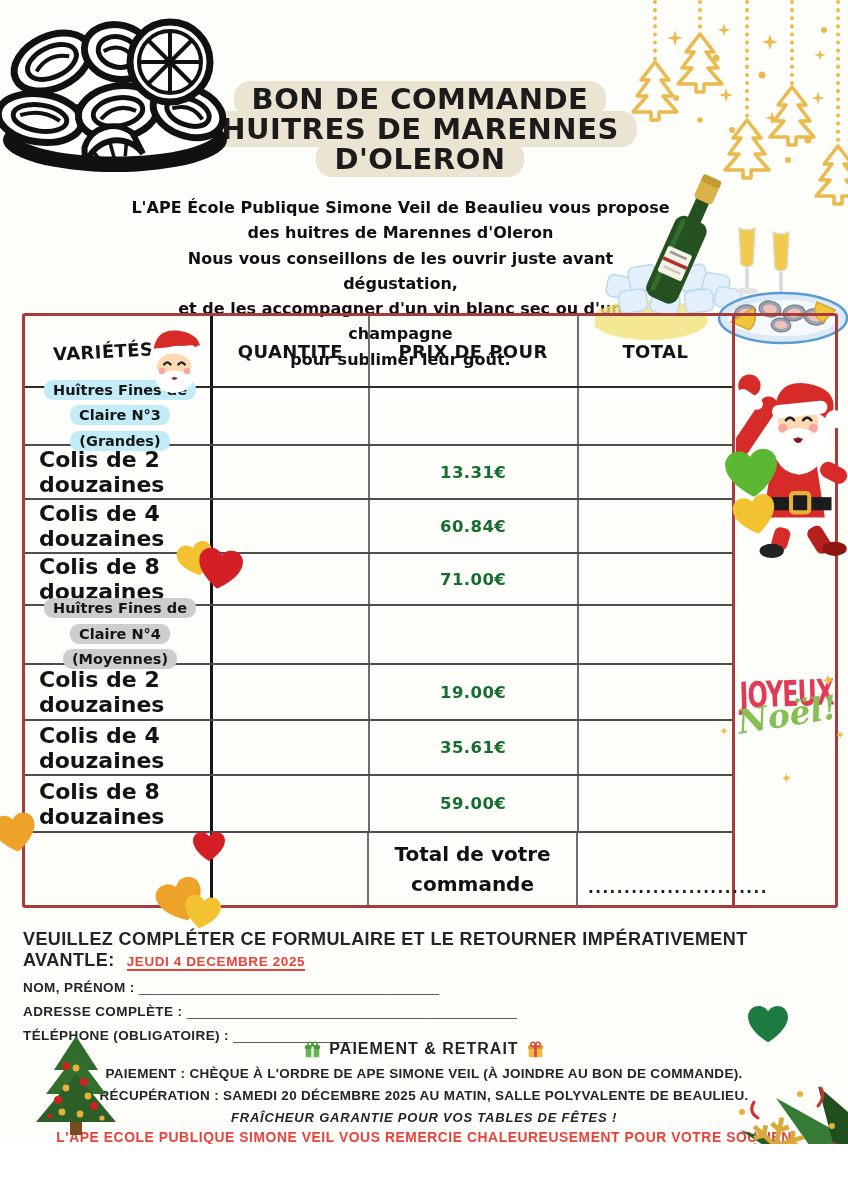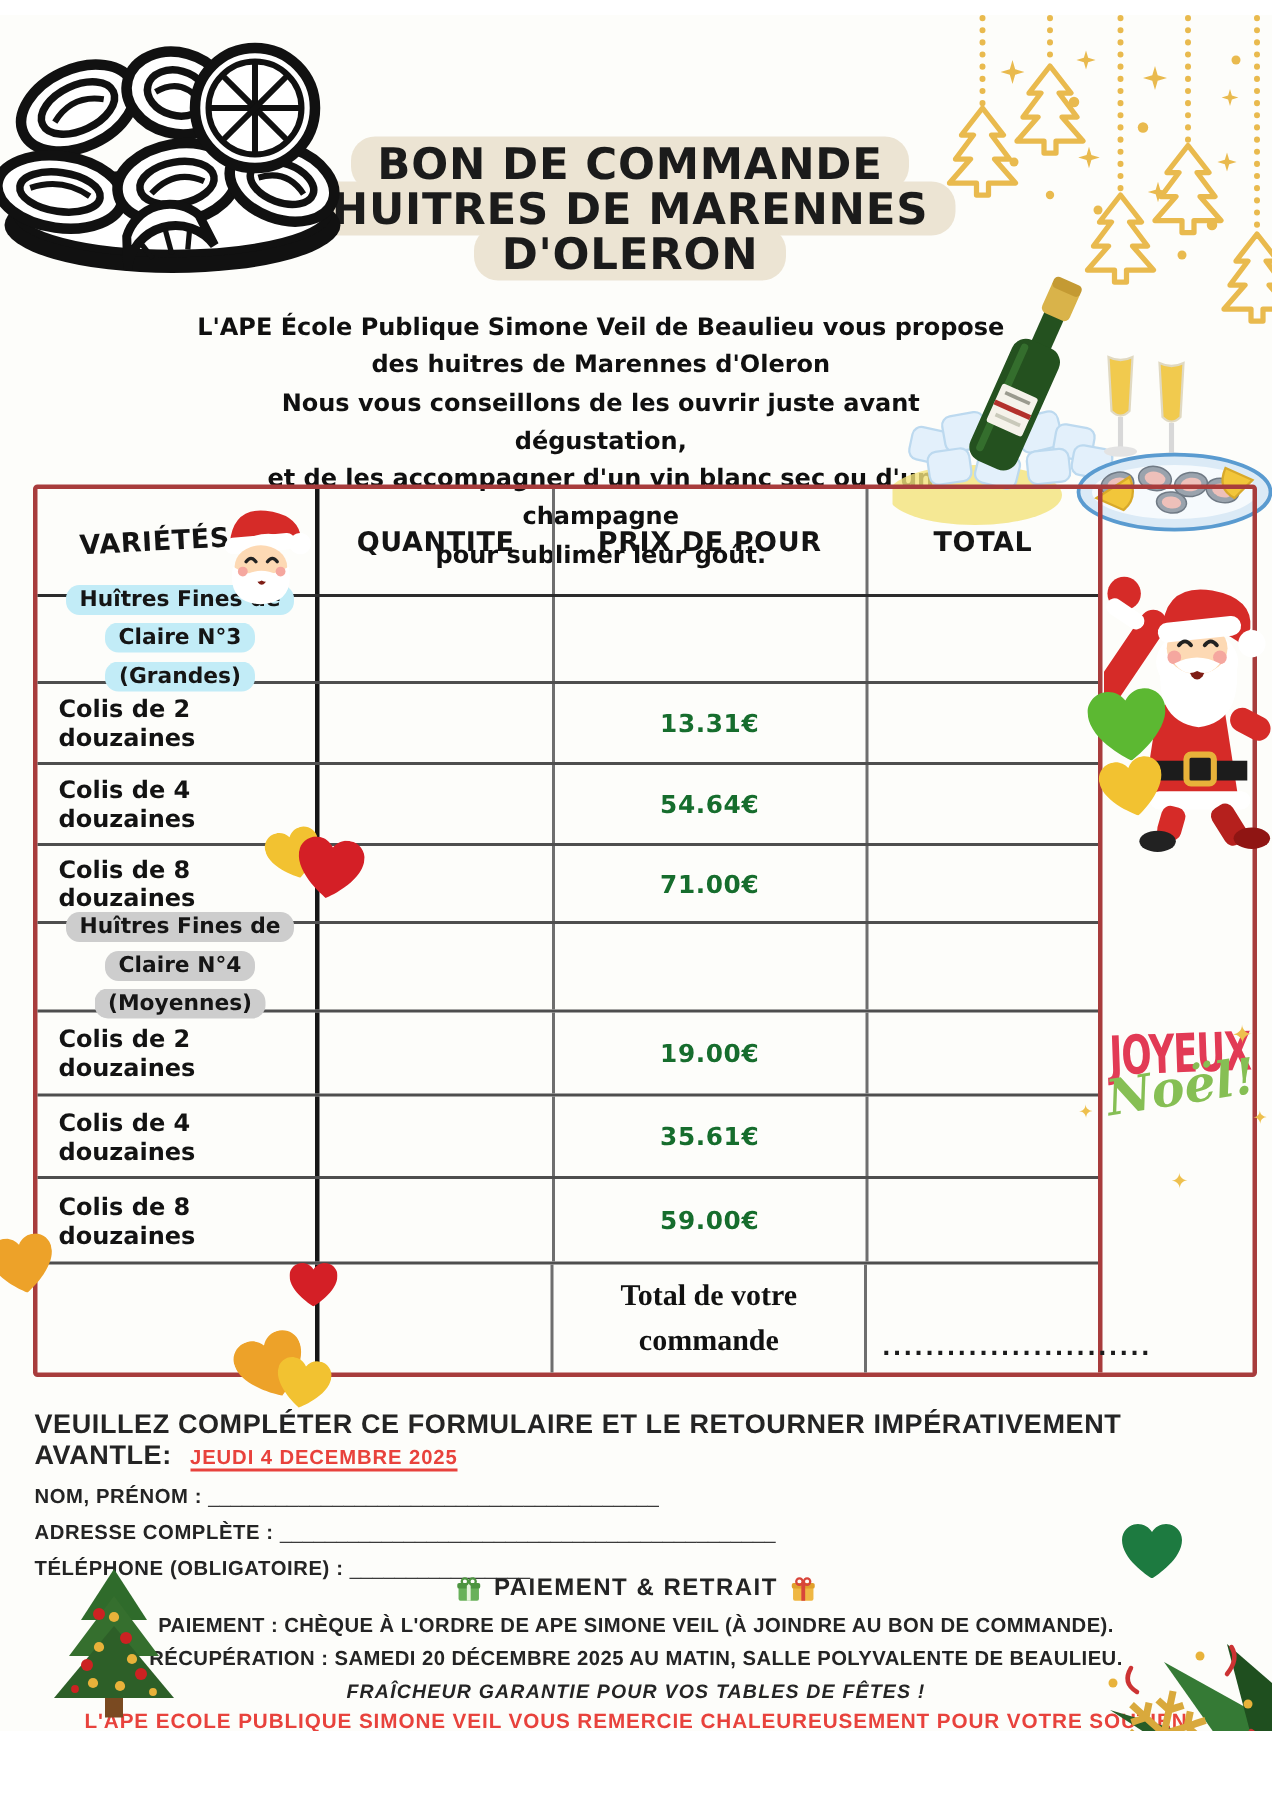--- a/index.html
+++ b/index.html
@@ -1,17 +1,17 @@
 <!DOCTYPE html>
 <html><head>
 <meta charset="utf-8">
 <style>
   html,body{margin:0;padding:0;background:#ffffff;}
   .page{
-    position:relative;width:848px;height:1144px;margin:10px auto;
+    position:relative;width:848px;height:1144px;margin:0 auto;
     background:#fdfdfa;overflow:hidden;
     font-family:"DejaVu Sans",sans-serif;color:#151515;
   }
   
   .title-block{position:absolute;left:205px;top:84px;width:430px;display:flex;flex-direction:column;align-items:center;z-index:1;}
   .title-line{
     background:#ece4d3;border-radius:16px;padding:1px 18px;margin:-3px 0;
     font-weight:700;font-size:29px;letter-spacing:.5px;color:#1b1b1b;white-space:nowrap;
   }
   
@@ -29,29 +29,29 @@
   .trow.total-row{flex:1;border-bottom:none;}
   .cell{box-sizing:border-box;display:flex;align-items:center;}
   .c1{width:189px;border-right:3px solid #161616;padding-left:14px;}
   .c2{width:157px;border-right:2px solid #6e6e6e;justify-content:center;}
   .c3{width:210px;border-right:2px solid #6e6e6e;justify-content:center;}
   .c4{width:154px;justify-content:center;}
   .header-cell{font-weight:700;font-size:18px;letter-spacing:.4px;color:#141414;justify-content:center;}
   .header-cell.c1{justify-content:flex-start;position:relative;overflow:visible;}
   .varietes-label{margin-left:14px;transform:rotate(-3deg);}
   .santa-face{position:absolute;right:2px;top:8px;width:66px;height:70px;z-index:5;}
-  .row-label{font-weight:700;font-size:16px;color:#131313;}
+  .row-label{font-weight:700;font-size:22px;color:#131313;}
   .pill{display:inline;font-weight:700;font-size:14.5px;line-height:1.75;border-radius:9px;
     padding:2px 9px;-webkit-box-decoration-break:clone;box-decoration-break:clone;}
   .pill-wrap{width:162px;text-align:center;}
   .pill-blue{background:#c2ecf7;}
   .pill-grey{background:#cdcdcd;}
   .price{font-weight:700;font-size:16.5px;color:#166d2d;letter-spacing:.4px;}
   .total-label{font-weight:700;font-size:20px;color:#111;text-align:center;line-height:1.5;width:180px;margin:0 auto;}
-  .total-row .c3{justify-content:flex-end;font-family:Liberation Serif, serif;}
+  .total-row .c3{justify-content:flex-end;}
   .total-row .c4{align-items:flex-end;justify-content:flex-start;padding:0 4px 8px 10px;}
   .dots{font-size:15px;letter-spacing:1.5px;font-weight:700;color:#1c1c1c;}
   
   .form-section{position:absolute;left:23px;top:929px;width:760px;z-index:2;
     font-family:"Liberation Sans",sans-serif;font-weight:700;color:#242424;}
   .form-line{font-size:13.5px;letter-spacing:.4px;margin-bottom:9px;}
   .deadline-label{font-size:18px;}
   .deadline-value{color:#e8423c;border-bottom:2px solid #e8423c;margin-left:8px;font-size:13.5px;letter-spacing:.6px;}
   .blank{color:#3a3a3a;font-weight:400;letter-spacing:0;}
   .payment-section{position:absolute;left:64px;top:1040px;width:720px;text-align:center;z-index:2;
@@ -310,21 +310,21 @@
             <span class="price">13.31€</span>
           </div>
         <div class="cell c4"></div>
       </div>
       <div class="trow r3">
         <div class="cell c1">
             <span class="row-label">Colis de 4 douzaines</span>
           </div>
         <div class="cell c2"></div>
         <div class="cell c3">
-            <span class="price">54.64€</span>
+            <span class="price">60.84€</span>
           </div>
         <div class="cell c4"></div>
       </div>
       <div class="trow r4">
         <div class="cell c1">
             <span class="row-label">Colis de 8 douzaines</span>
           </div>
         <div class="cell c2"></div>
         <div class="cell c3">
             <span class="price">71.00€</span>

